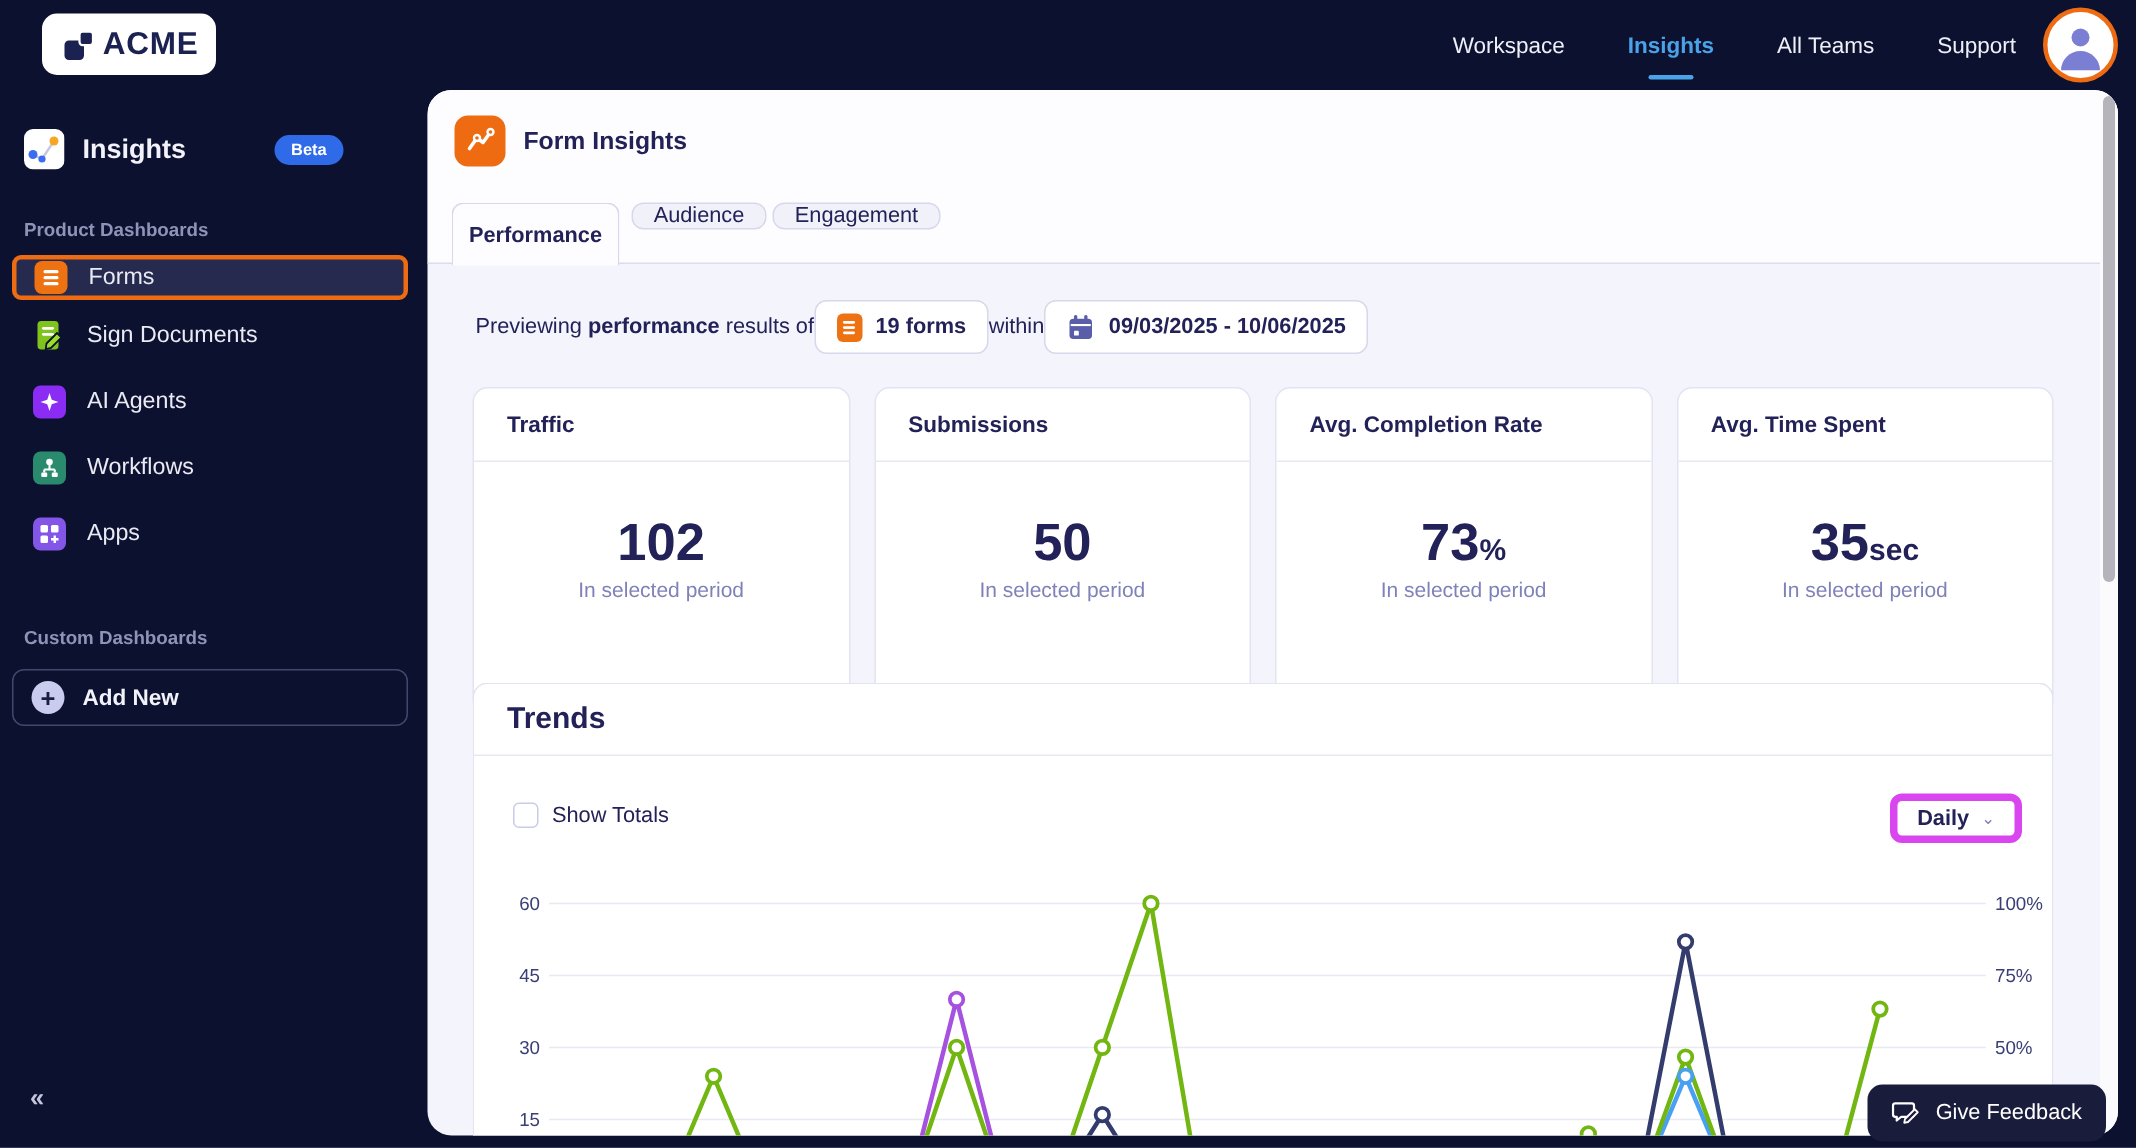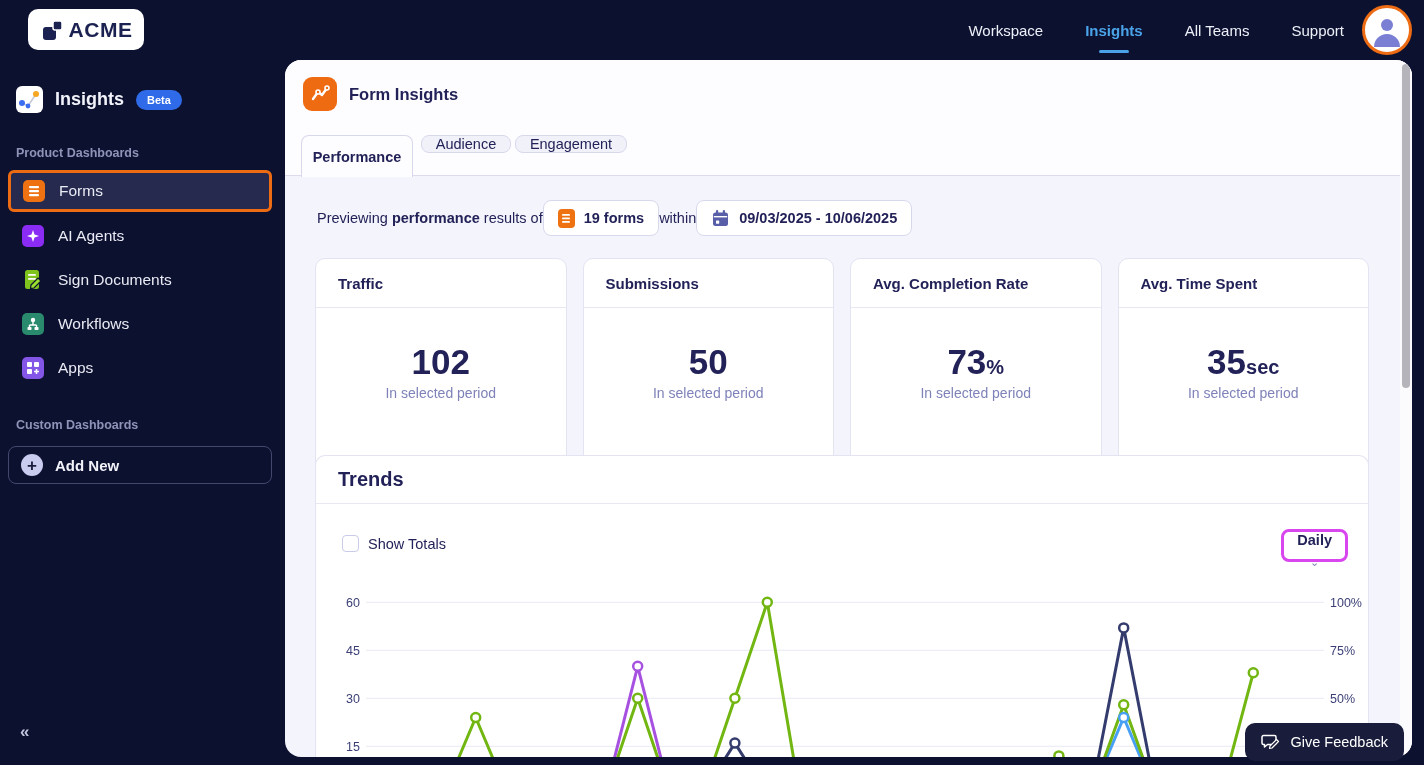--- a/index.html
+++ b/index.html
@@ -18,26 +18,26 @@
   .nav-link.active { color:#4aa3e8; font-weight:bold; }
   .nav-underline { position:absolute; left:50%; transform:translateX(-50%); bottom:-8px;
     width:30px; height:3px; border-radius:2px; background:#4aa3e8; }
   .avatar { position:absolute; right:12px; top:5px; width:50px; height:50px; border-radius:50%;
     background:#fff; border:3px solid #ed6c13; display:flex; align-items:center; justify-content:center; overflow:hidden; }
   
   .sidebar { position:absolute; left:0; top:60px; width:285px; height:705px; }
   .app-row { position:absolute; left:16px; top:26px; display:flex; align-items:center; gap:12px; }
   .app-name { font-size:18px; font-weight:bold; color:#f2f3fa; }
   .beta-badge { background:#2f6be8; color:#fff; font-size:11px; font-weight:bold;
-    padding:4px 11px; border-radius:11px; }
+    padding:4px 11px; border-radius:11px;margin-left:47px; }
   .section-label { position:absolute; left:16px; font-size:12.5px; font-weight:bold; color:#8f93b8; }
   .side-items { position:absolute; left:8px; top:110px; width:264px; }
   .side-item { display:flex; align-items:center; gap:14px; height:44px; padding:0 14px;
     border-radius:6px; color:#e9eaf3; font-size:15.5px; cursor:pointer; margin-bottom:0; }
-  .side-item.selected { background:#252a4e; border:3px solid #ed6c13; height:42px; margin-bottom:2px;padding-left:12px; }
+  .side-item.selected { background:#252a4e; border:3px solid #ed6c13; height:30px; margin-bottom:2px;padding-left:12px; }
   .sq-icon { width:22px; height:22px; border-radius:5px; flex:0 0 22px; display:flex;
     align-items:center; justify-content:center; }
   .add-new { position:absolute; left:8px; top:386px; width:264px; height:38px;
     border:1px solid #42476e; border-radius:8px; display:flex; align-items:center; gap:12px;
     padding:0 12px; color:#f2f3fa; font-size:15px; font-weight:bold; cursor:pointer; }
   .plus-circle { width:22px; height:22px; border-radius:50%; background:#c9cbef; color:#1a1e3c;
     font-size:17px; font-weight:bold; display:flex; align-items:center; justify-content:center; line-height:1; }
   .collapse { position:absolute; left:20px; top:662px; color:#c3c6dd; font-size:17px;
     font-weight:bold; cursor:pointer; letter-spacing:-2px; }
   
@@ -72,22 +72,22 @@
   .stat-caption { font-size:14px; color:#7e82b8; }
   
   .trends-card { position:absolute; left:30px; top:395px; width:1054px; height:340px;
     background:#fff; border:1px solid #e3e3f1; border-radius:10px 10px 0 0; border-bottom:none; }
   .trends-head { height:48px; border-bottom:1px solid #e8e8f3; display:flex; align-items:center;
     padding:0 22px; font-size:20px; font-weight:bold; color:#232258; }
   .show-totals { position:absolute; left:26px; top:79px; display:flex; align-items:center; gap:9px;
     font-size:14.5px; color:#232258; cursor:pointer; }
   .checkbox { width:17px; height:17px; background:#fff; border:1.5px solid #c9cbe8; border-radius:4px; }
   .interval-select { position:absolute; right:20px; top:73px; height:33px; background:#fff;
-    border:3px solid #d946ef; border-radius:8px; display:flex; align-items:center; gap:8px;
-    padding:0 13px; font-size:14.5px; font-weight:bold; color:#232258; cursor:pointer;flex-direction:column; }
+    border:5px solid #d946ef; border-radius:8px; display:flex; align-items:center; gap:8px;
+    padding:0 13px; font-size:14.5px; font-weight:bold; color:#232258; cursor:pointer; }
   .chev { font-size:11px; color:#7e82b8; font-weight:normal; }
   .chart-wrap { position:absolute; left:0; top:130px; width:1052px; height:172px; overflow:hidden; }
   
   .scroll-gutter { position:absolute; right:0; top:0; width:12px; height:100%; background:#fbfbfe; z-index:6; }
   .scroll-thumb { position:absolute; left:2px; top:4px; width:8px; height:324px; background:#b4b4ba; border-radius:4px; }
   .feedback-btn { position:absolute; right:20px; top:723px; height:38px; background:#191d3b;
     border-radius:10px; display:flex; align-items:center; gap:10px; padding:0 16px;
     color:#fff; font-size:14.5px; cursor:pointer; z-index:10; }
 </style>
 </head>
@@ -140,37 +140,37 @@
         <span class="sq-icon" style="background:#ee7211;">
           <svg width="12" height="12" viewBox="0 0 12 12">
             <rect x="1" y="1" width="10" height="2.2" rx="1" fill="#fff"></rect>
             <rect x="1" y="5" width="10" height="2.2" rx="1" fill="#fff"></rect>
             <rect x="1" y="9" width="10" height="2.2" rx="1" fill="#fff"></rect>
           </svg>
         </span>
         <span>Forms</span>
       </div>
       <div class="side-item">
-        <span class="sq-icon" style="background:#8b2cf5;">
-          <svg width="14" height="14" viewBox="0 0 14 14">
-            <path d="M7 1 L8.5 5.5 L13 7 L8.5 8.5 L7 13 L5.5 8.5 L1 7 L5.5 5.5 Z" fill="#fff"></path>
-          </svg>
-        </span>
-        <span>AI Agents</span>
-      </div>
-      <div class="side-item">
         <span class="sq-icon" style="background:transparent;">
           <svg width="20" height="22" viewBox="0 0 20 22">
             <rect x="2" y="1" width="14" height="19" rx="2.5" fill="#7fc31c"></rect>
             <rect x="5" y="5" width="8" height="1.8" rx="0.9" fill="#fff"></rect>
             <rect x="5" y="9" width="8" height="1.8" rx="0.9" fill="#fff"></rect>
             <path d="M8 16 L15 9 L18 12 L11 19 L7.5 19.7 Z" fill="#9ade2e" stroke="#0d1130" stroke-width="1.2"></path>
           </svg>
         </span>
         <span>Sign Documents</span>
+      </div>
+      <div class="side-item">
+        <span class="sq-icon" style="background:#8b2cf5;">
+          <svg width="14" height="14" viewBox="0 0 14 14">
+            <path d="M7 1 L8.5 5.5 L13 7 L8.5 8.5 L7 13 L5.5 8.5 L1 7 L5.5 5.5 Z" fill="#fff"></path>
+          </svg>
+        </span>
+        <span>AI Agents</span>
       </div>
       <div class="side-item">
         <span class="sq-icon" style="background:#2a8a6d;">
           <svg width="14" height="14" viewBox="0 0 14 14">
             <circle cx="7" cy="3" r="2.2" fill="#fff"></circle>
             <path d="M7 5 v3 M3.5 8 h7 M3.5 8 v2 M10.5 8 v2" stroke="#fff" stroke-width="1.4" fill="none"></path>
             <rect x="1.5" y="10" width="4" height="3" rx="0.8" fill="#fff"></rect>
             <rect x="8.5" y="10" width="4" height="3" rx="0.8" fill="#fff"></rect>
           </svg>
         </span>

